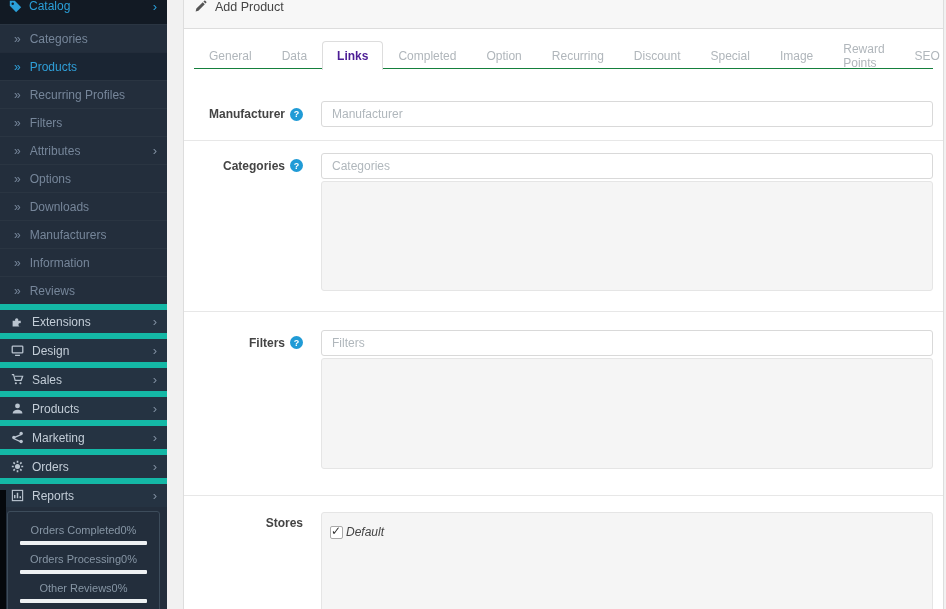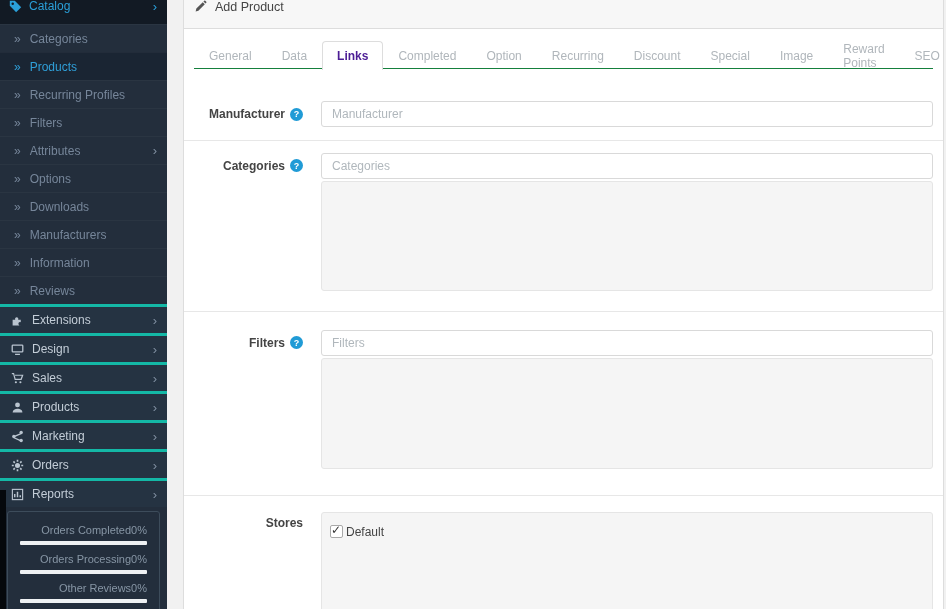--- a/index.html
+++ b/index.html
@@ -24,33 +24,33 @@
   .submenu-item {
     height:28px; display:flex; align-items:center; padding:0 10px 0 14px;
     color:#76869a; background:#232e3c; cursor:pointer;
     border-top:1px solid rgba(255,255,255,0.035);
   }
   .submenu-item .arr::before { content:"\00BB"; font-size:12px; }
   .submenu-item .txt { margin-left:9px; flex:1; }
   .submenu-item.active { background:#1a2533; color:#2f9fd8; }
   .section-item {
     height:29px; display:flex; align-items:center; padding:0 10px 0 9px;
-    color:#c3cdd7; background:#253342; border-top:3px solid #14b8a6; cursor:pointer;
+    color:#c3cdd7; background:#253342; border-top:6px solid #14b8a6; cursor:pointer;
   }
   .section-item .ico { width:16px; height:16px; display:inline-flex; align-items:center; justify-content:center; color:#b9c4cf; }
   .section-item .txt { margin-left:7px; flex:1; }
   svg.i { width:13px; height:13px; display:block; }
 
   .stats-box {
     position:absolute; left:7px; right:7px; top:511px; height:140px;
     border:1px solid #3d4c5b; border-radius:3px; padding:12px 12px 0 12px;
     background:#232e3c;
   }
   .stat-row { margin-bottom:8px; }
-  .stat-line { display:flex; justify-content:flex-end; color:#8796a5; font-size:11px; }
+  .stat-line { display:flex; justify-content:center; color:#8796a5; font-size:11px; }
   .stat-bar { margin-top:5px; height:4px; background:#eef1f3; border-radius:1px; }
   .black-strip { position:absolute; left:0; top:490px; width:6px; height:119px; background:#05080c; }
 
   
   .main { position:absolute; left:167px; top:0; width:779px; height:609px; background:#f1f1f1; }
   .panel {
     margin:0 2px 0 16px; background:#fff; min-height:700px;
     border-left:1px solid #ddd; border-right:1px solid #ddd;
   }
   .panel-heading {
@@ -92,21 +92,21 @@
     padding:0 10px; font-family:inherit; font-size:12px; color:#444; outline:none;
     background:#fff;
   }
   .txt-input::placeholder { color:#b0b7bc; opacity:1; }
   .well {
     margin-top:2px; background:#f5f5f5; border:1px solid #e5e5e5; border-radius:3px;
   }
   .well.scroll-cat { height:110px; }
   .well.scroll-fil { height:111px; }
   .well.stores { height:150px; padding:12px 8px; }
-  .chk-row { display:flex; align-items:flex-start; cursor:pointer; }
+  .chk-row { display:flex; align-items:flex-end; cursor:pointer;font-style:italic; }
   .chk {
     width:13px; height:13px; border:1px solid #a9a9a9; background:#fff; border-radius:2px;
     display:inline-flex; align-items:center; justify-content:center; position:relative;
   }
   .chk::after { content:"\2713"; font-size:12px; color:#333; position:absolute; top:-3px; left:0px; }
   .chk-row .txt { margin-left:3px; color:#444; }
 </style>
 </head>
 <body>
 

